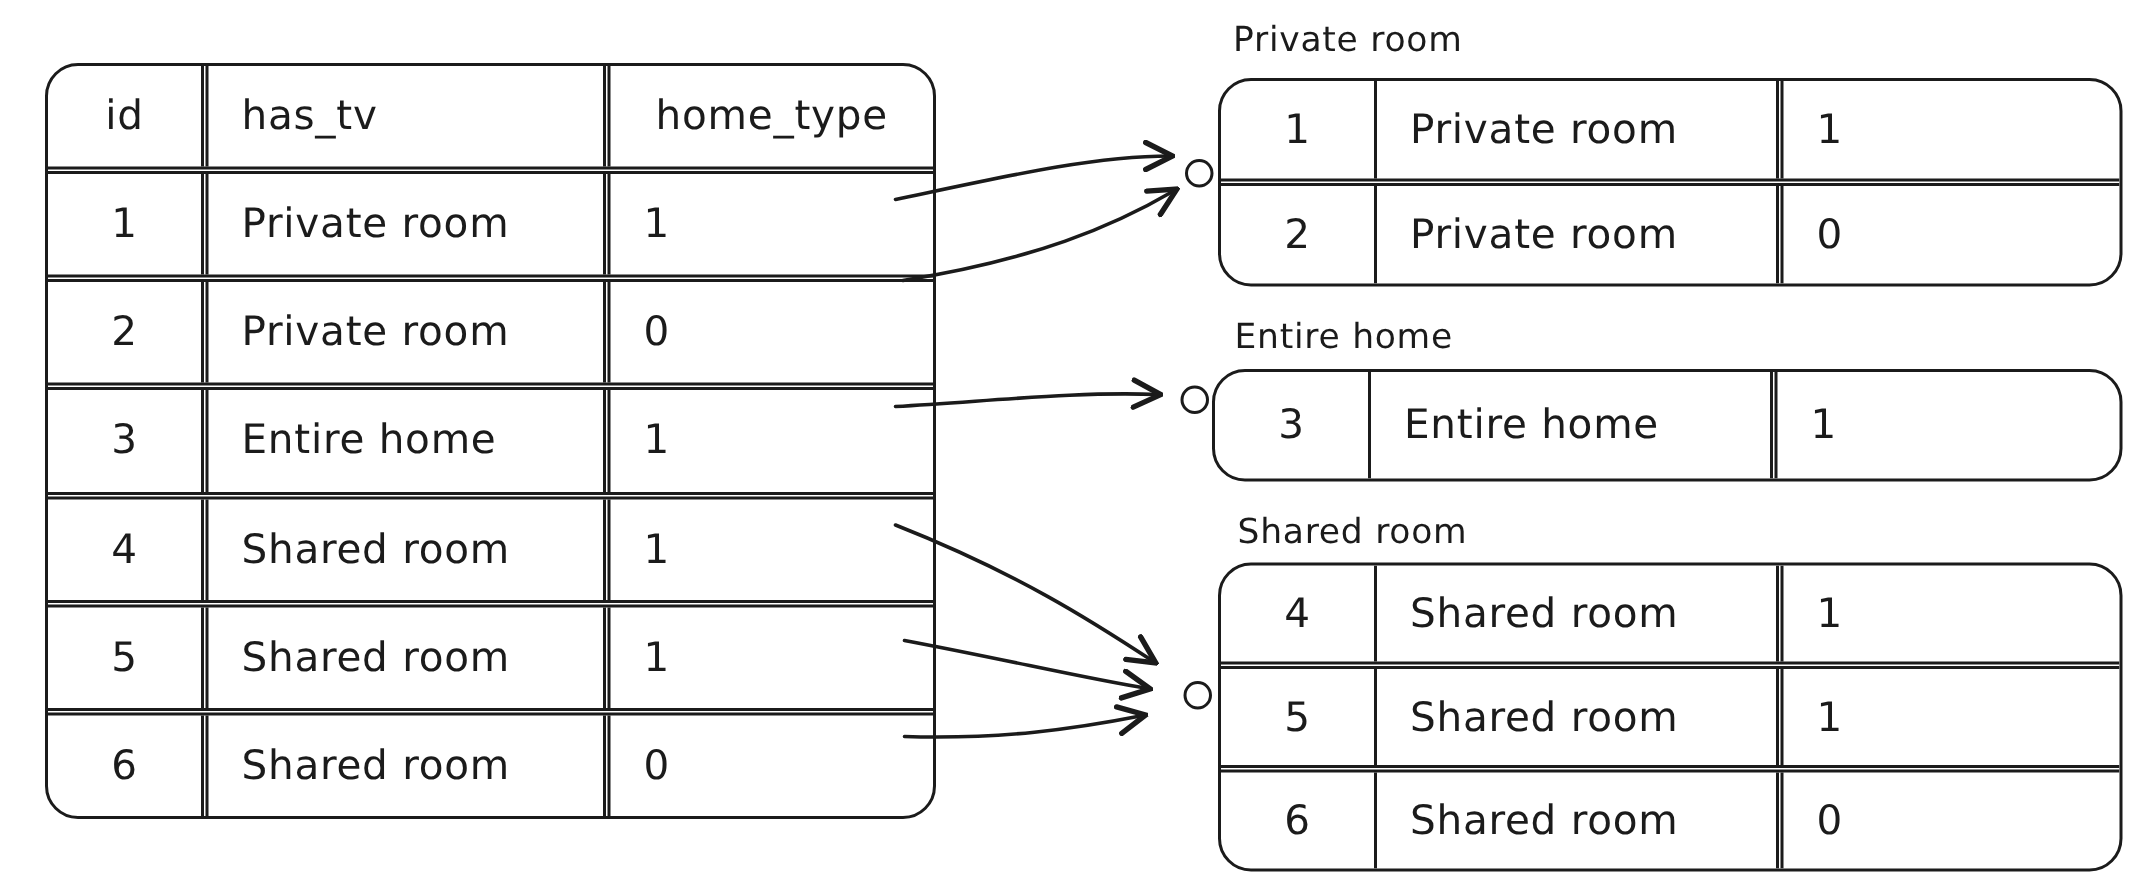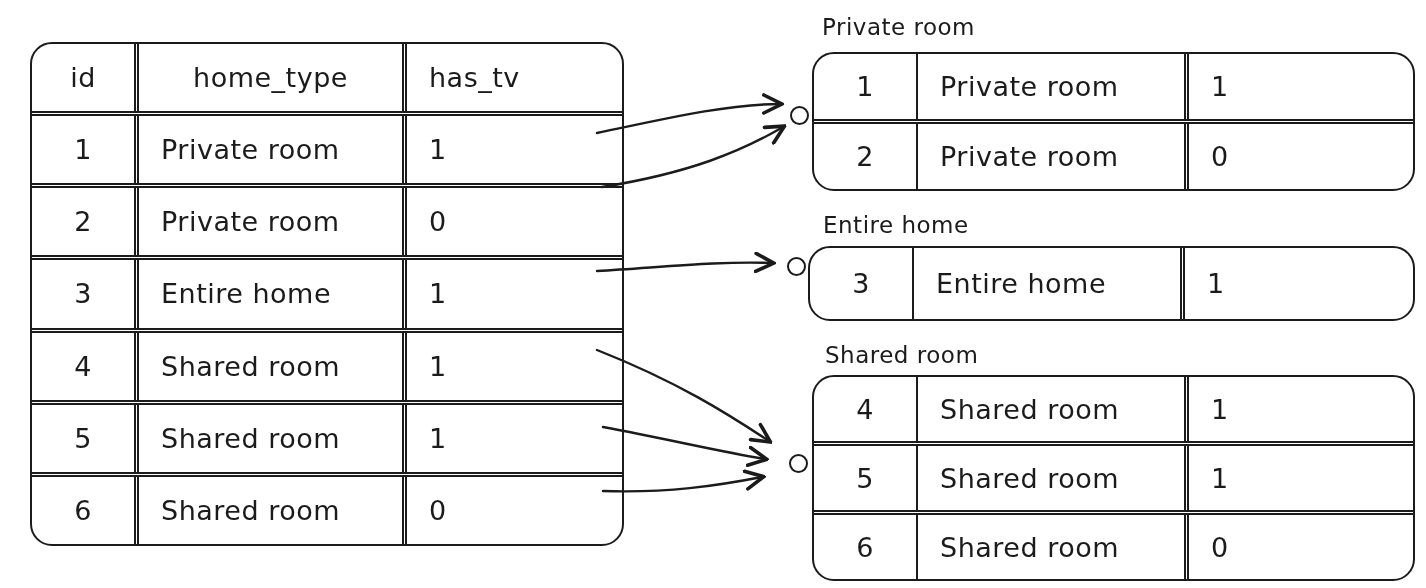--- a/index.html
+++ b/index.html
@@ -92,22 +92,22 @@
   }
 </style>
 </head>
 <body>
 
 <div class="canvas">
 
   <div class="tbl ltable">
     <div class="trow">
       <div class="cell center hdr">id</div>
+      <div class="cell hdr sep-d">has_tv</div>
       <div class="cell center hdr sep-d">home_type</div>
-      <div class="cell hdr sep-d">has_tv</div>
     </div>
     <div class="trow">
       <div class="cell center">1</div>
       <div class="cell sep-d">Private room</div>
       <div class="cell sep-d">1</div>
     </div>
     <div class="trow">
       <div class="cell center">2</div>
       <div class="cell sep-d">Private room</div>
       <div class="cell sep-d">0</div>

